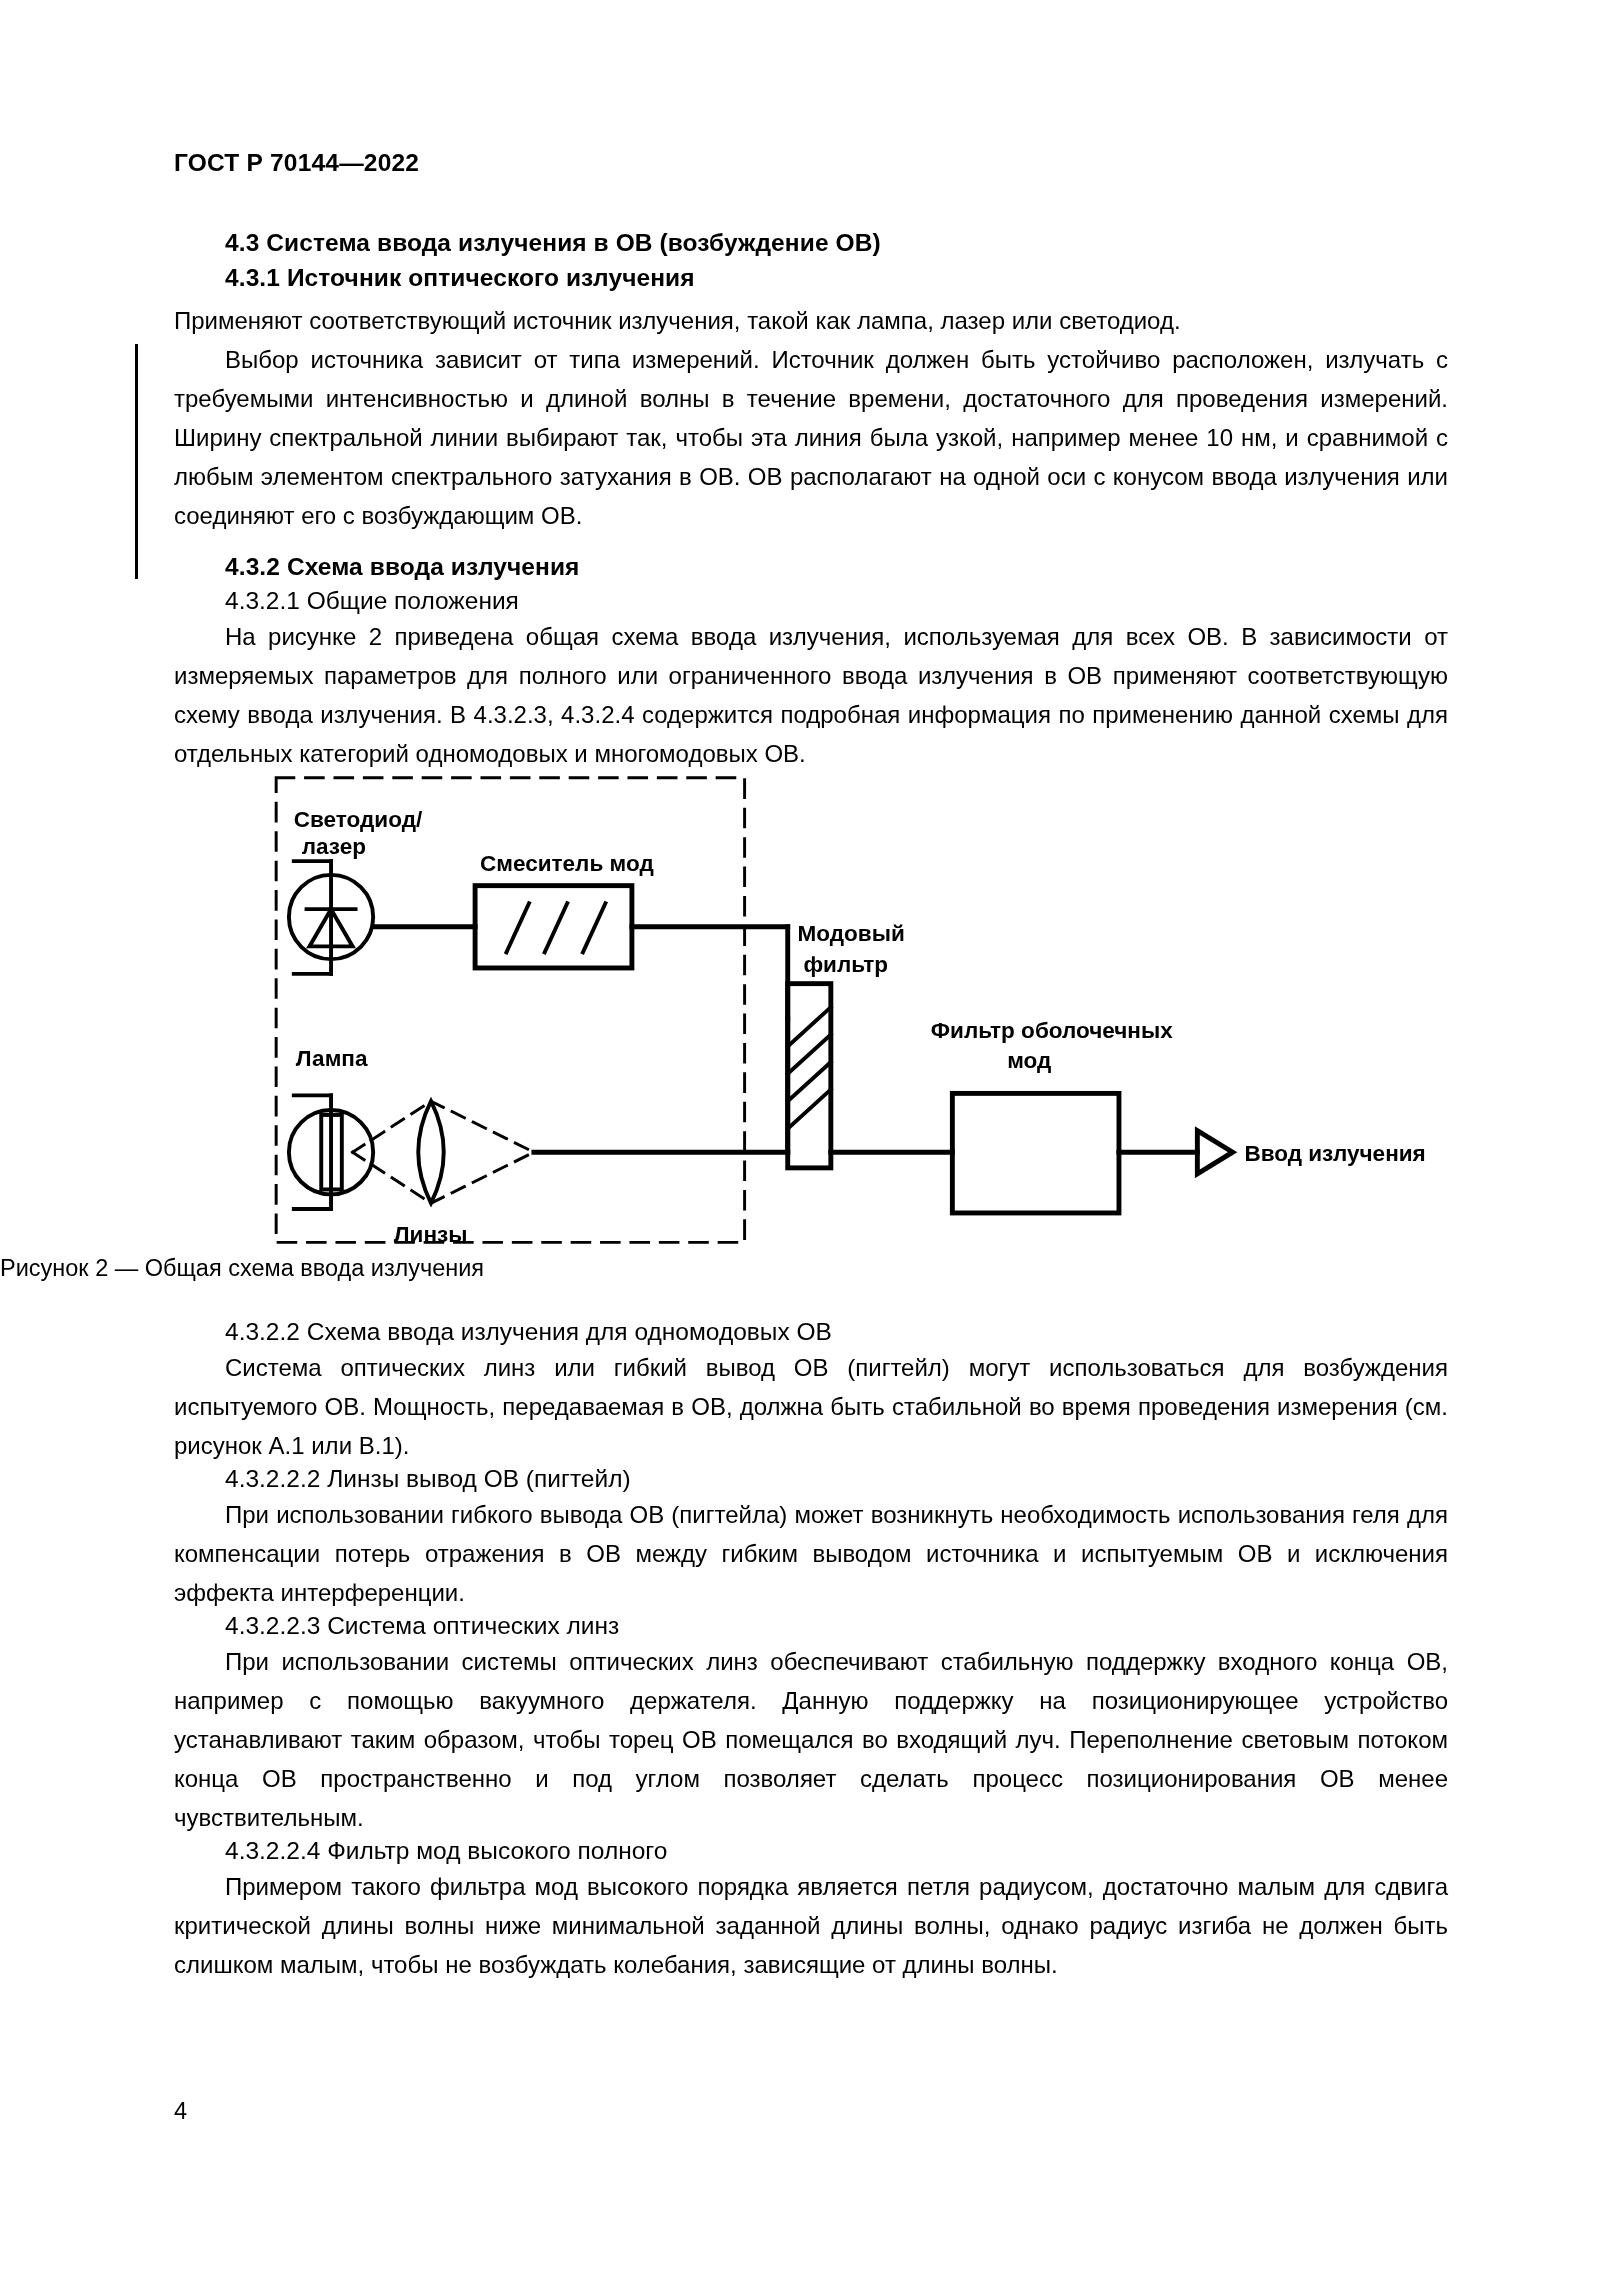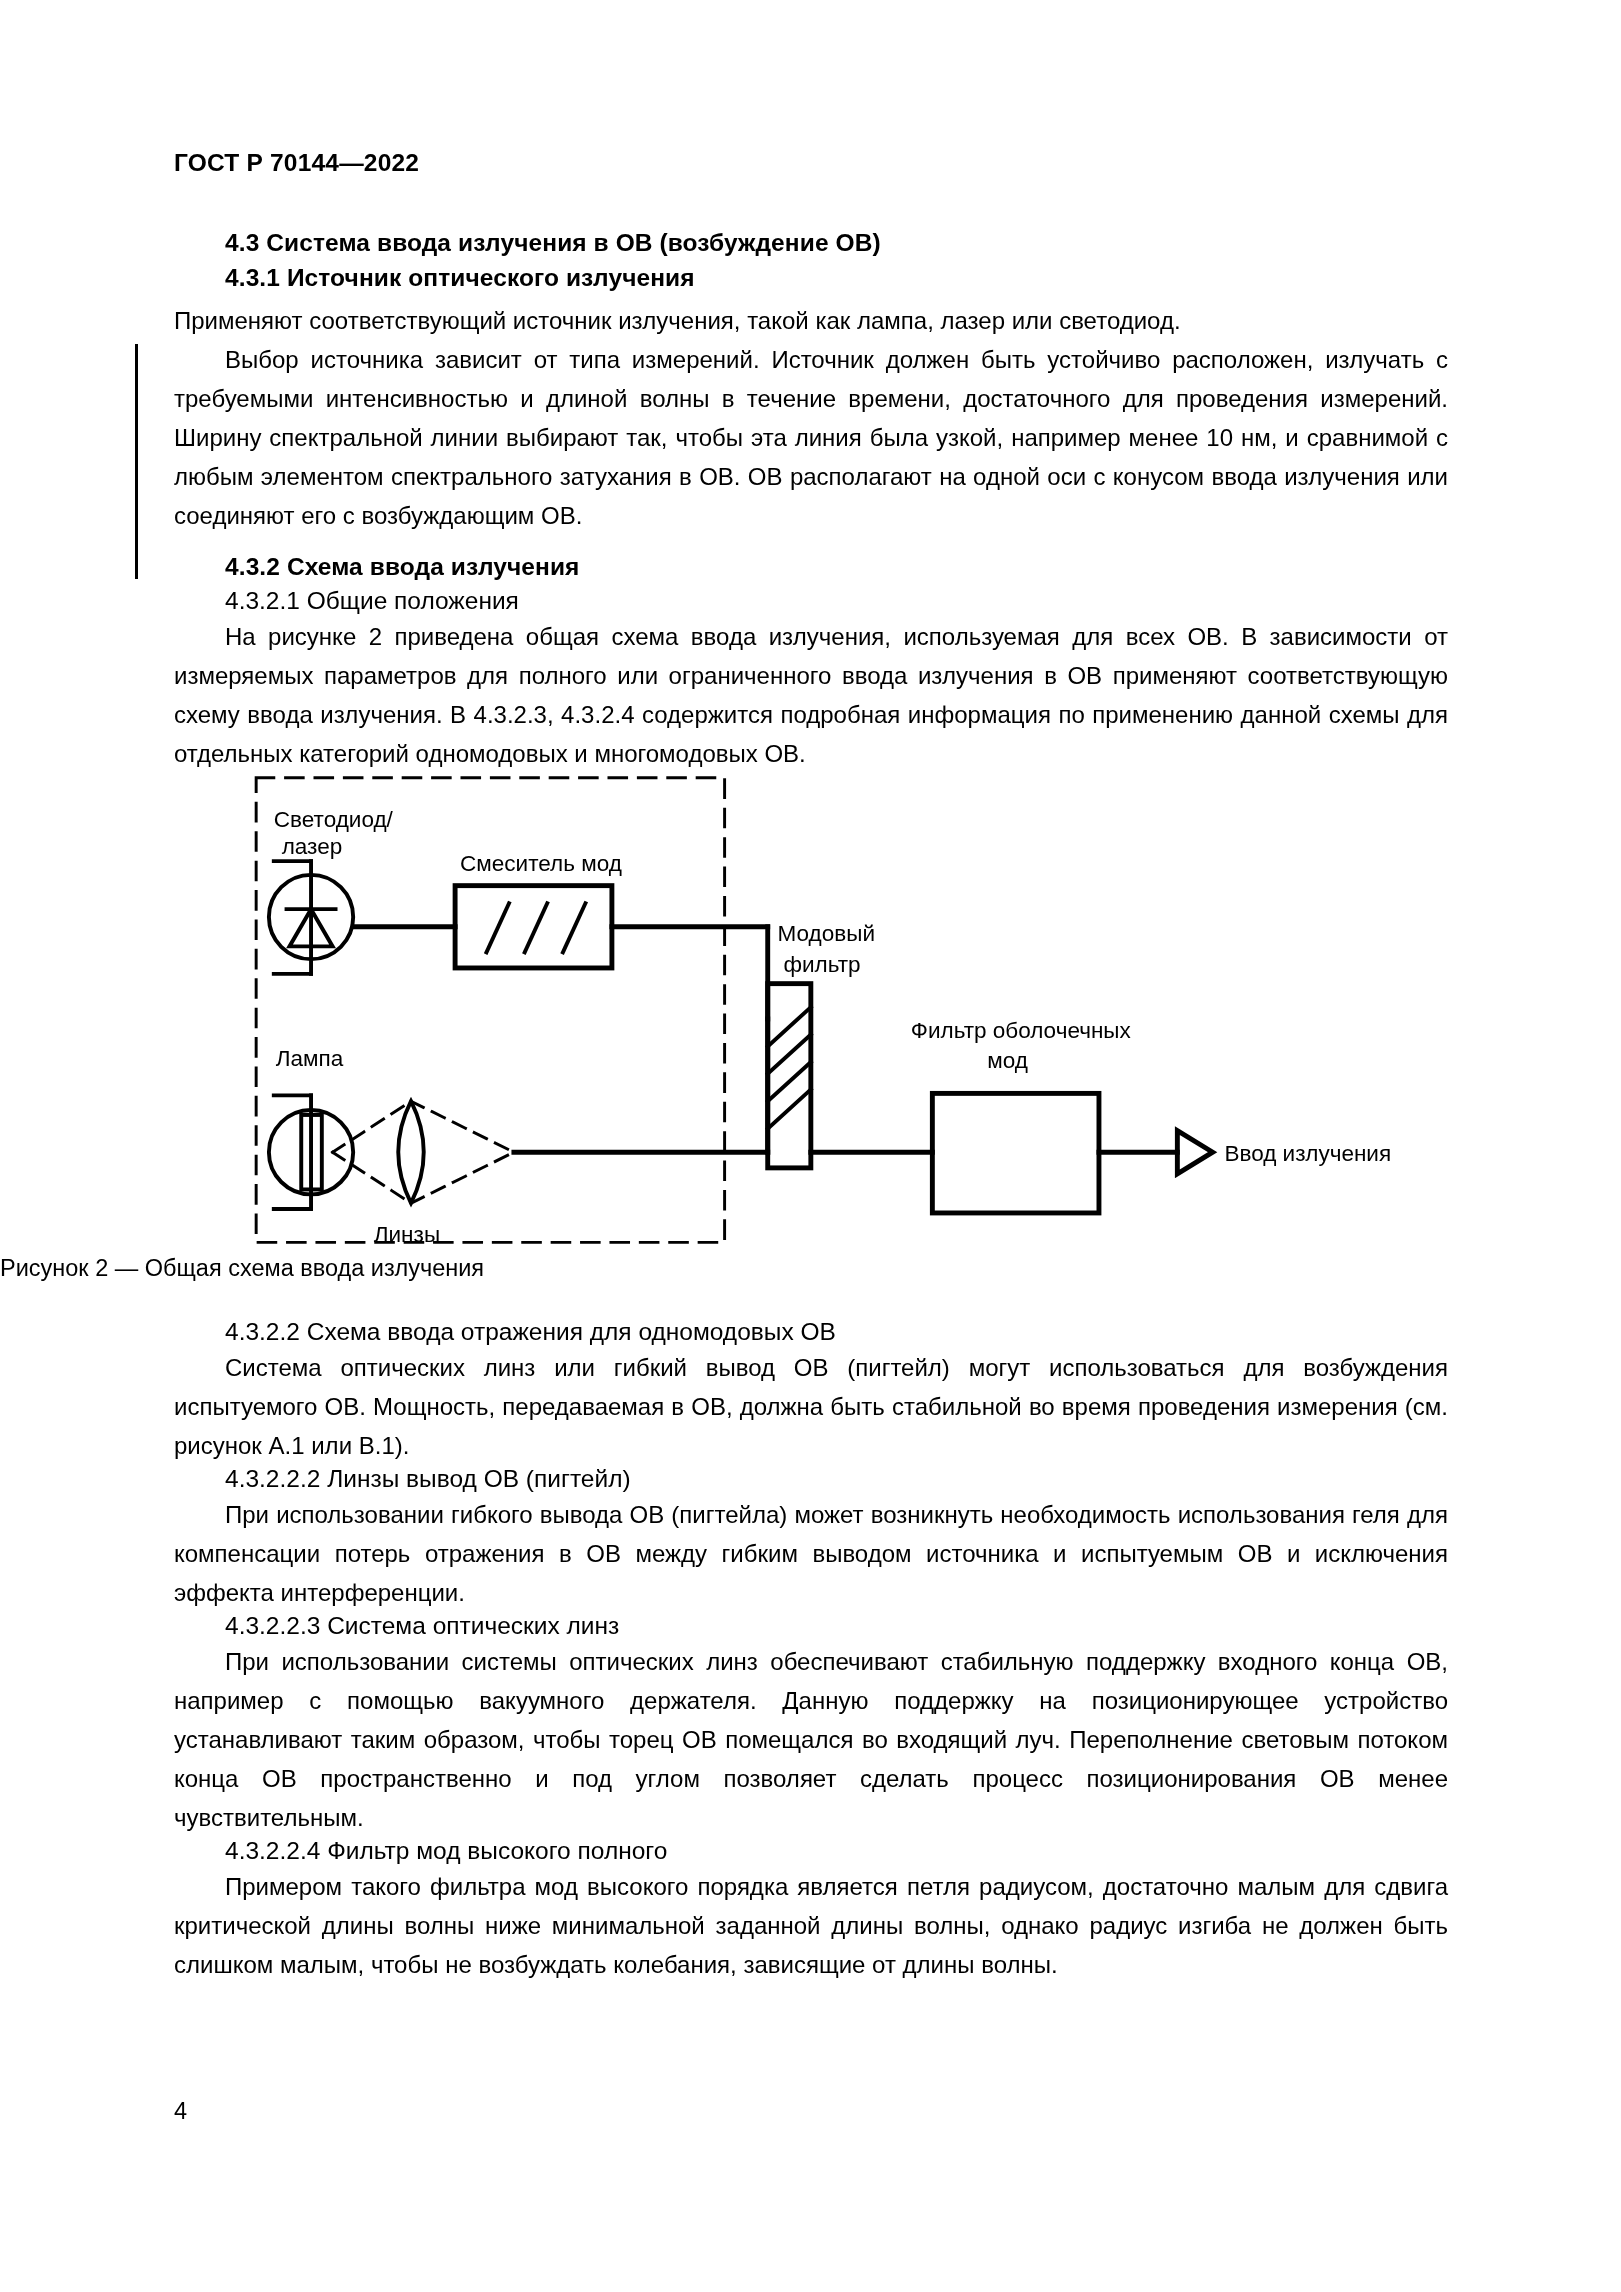--- a/index.html
+++ b/index.html
@@ -61,24 +61,25 @@
     position:absolute;
     left:-39px;
     top:3.9px;
     bottom:2px;
     width:2.9px;
     background:#000;
   }
   
   .figure {
     position:absolute;
-    left:166px;
+    left:186px;
     top:760px;
     width:1274px;
     height:559px;
+    font-weight:bold;
   }
   .figure svg { display:block; }
   .fig-caption {
     position:absolute;
     left:0; right:0;
     top:1255px;
     font-size:23.5px;
   }
   .after-figure {
     position:absolute;
@@ -195,21 +196,21 @@
 
         <text x="1080" y="409">Ввод излучения</text>
       </g>
     </svg>
   </div>
 
   <div class="fig-caption">Рисунок 2 — Общая схема ввода излучения</div>
 
   <div class="after-figure">
 
-    <p class="h-plain">4.3.2.2  Схема ввода отражения для одномодовых ОВ</p>
+    <p class="h-plain">4.3.2.2  Схема ввода излучения для одномодовых ОВ</p>
 
 
     <p class="body-text">Система оптических линз или гибкий вывод ОВ (пигтейл) могут использоваться для возбуждения испытуемого ОВ. Мощность, передаваемая в ОВ, должна быть стабильной во время проведения измерения (см. рисунок А.1 или В.1).</p>
 
     <p class="h-plain">4.3.2.2.2  Линзы вывод ОВ (пигтейл)</p>
 
     <p class="body-text">При использовании гибкого вывода ОВ (пигтейла) может возникнуть необходимость использования геля для компенсации потерь отражения в ОВ между гибким выводом источника и испытуемым ОВ и исключения эффекта интерференции.</p>
 
     <p class="h-plain">4.3.2.2.3  Система оптических линз</p>
 

